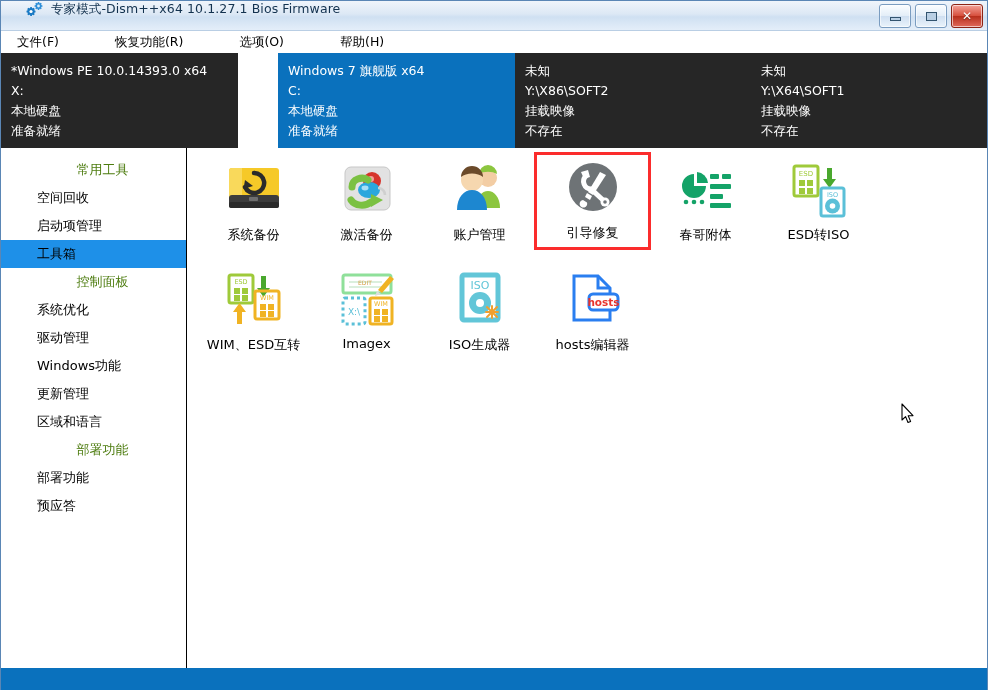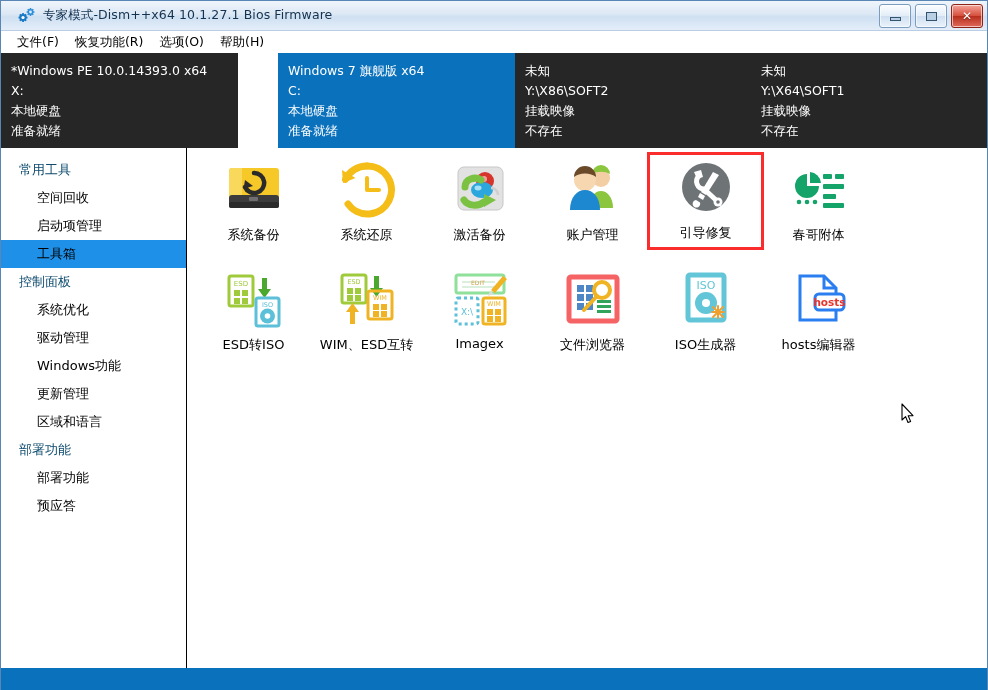--- a/index.html
+++ b/index.html
@@ -19,22 +19,21 @@
     border: 1px solid #5a86b5;
   }
 
   
   .titlebar {
     position: relative;
     height: 30px;
     background: linear-gradient(to bottom, #f0f5fb 0%, #dce8f5 45%, #cfe0f2 55%, #e4eef9 100%);
     border-bottom: 1px solid #b9cee4;
     display: flex;
-    align-items: center;
-    padding-left: 16px;
+    padding-left: 24px;
     box-sizing: border-box;
   }
   .title-icon {
     width: 20px; height: 18px;
     position: relative;
     margin-right: 6px;
     flex: 0 0 auto;
   }
   .title-text {
     font-size: 12.5px;
@@ -85,20 +84,21 @@
   
   .menubar {
     height: 22px;
     background: #ffffff;
     display: flex;
     align-items: center;
     padding-left: 8px;
     box-sizing: border-box;
     font-size: 12.5px;
     color: #000000;
+    gap: 40px;
   }
   .menu-item {
     padding: 2px 8px;
     white-space: nowrap;
     cursor: default;
   }
 
   
   .info-row {
     display: flex;
@@ -133,23 +133,24 @@
   .sidebar {
     width: 186px;
     box-sizing: border-box;
     border-right: 1px solid #000000;
     background: #ffffff;
     padding-top: 8px;
     flex: 0 0 auto;
   }
   .side-group {
     font-size: 13px;
-    color: #0c4a6e;
+    color: #4d7c0f;
     padding: 5px 0 5px 18px;
     white-space: nowrap;
+    text-align: center;
   }
   .side-item {
     font-size: 13px;
     color: #000000;
     padding: 5px 0 5px 36px;
     white-space: nowrap;
     cursor: default;
   }
   .side-item.selected {
     background: #1e90e8;
@@ -329,32 +330,20 @@
               <rect x="5" y="33" width="50" height="13" rx="3" fill="#3c3c3c"></rect>
               <rect x="5" y="40" width="50" height="6" rx="2" fill="#2b2b2b"></rect>
               <rect x="25" y="35" width="9" height="4" rx="1" fill="#6f6f6f"></rect>
               <path d="M30 11 a10 10 0 1 1 -9 14" fill="none" stroke="#2b2b2b" stroke-width="4.5" stroke-linecap="round"></path>
               <path d="M21 18 l-1.5 9 l9.5 -3 z" fill="#2b2b2b"></path>
             </svg>
           </div>
           <div class="tool-label">系统备份</div>
         </div>
 
-        <div class="tool">
-          <div class="tool-icon">
-            <svg width="58" height="56" viewBox="0 0 58 56">
-              <path d="M29 4 a24 24 0 1 1 -19 38" fill="none" stroke="#f5bd17" stroke-width="7" stroke-linecap="round"></path>
-              <path d="M29 4 a24 24 0 0 0 -21.5 13.3" fill="none" stroke="#f5bd17" stroke-width="7" stroke-linecap="round"></path>
-              <path d="M4 8 l1 13 l12.5 -5 z" fill="#f5bd17"></path>
-              <rect x="27" y="14" width="4" height="16" rx="2" fill="#f5bd17"></rect>
-              <rect x="29" y="26" width="14" height="4" rx="2" fill="#f5bd17"></rect>
-            </svg>
-          </div>
-          <div class="tool-label">系统还原</div>
-        </div>
 
         <div class="tool">
           <div class="tool-icon">
             <svg width="58" height="56" viewBox="0 0 58 56">
               <rect x="7" y="5" width="45" height="43" rx="6" fill="#e2e2e2" stroke="#c7c7c7"></rect>
               <circle cx="34" cy="19" r="9" fill="#d6352c"></circle>
               <circle cx="33" cy="17" r="3" fill="#f2a09a"></circle>
               <ellipse cx="31" cy="28" rx="11" ry="8" fill="#2ba7dd"></ellipse>
               <ellipse cx="27" cy="26" rx="3.5" ry="2.4" fill="#a8e0f6"></ellipse>
               <path d="M40 26 c5 0 7 4 7 7" fill="none" stroke="#cfcfcf" stroke-width="2.6"></path>
@@ -486,43 +475,20 @@
                 <rect x="36" y="37" width="6" height="6"></rect>
                   <rect x="44" y="37" width="6" height="6"></rect>
                 <rect x="36" y="44" width="6" height="6"></rect>
                   <rect x="44" y="44" width="6" height="6"></rect>
               </g>
             </svg>
           </div>
           <div class="tool-label">Imagex</div>
         </div>
 
-        <div class="tool">
-          <div class="tool-icon">
-            <svg width="58" height="56" viewBox="0 0 58 56">
-              <rect x="5" y="5" width="48" height="44" rx="2" fill="none" stroke="#f56364" stroke-width="5"></rect>
-              <g fill="#4f86c6">
-                <rect x="13" y="13" width="7" height="7"></rect>
-                  <rect x="22" y="13" width="7" height="7"></rect>
-                <rect x="13" y="22" width="7" height="7"></rect>
-                  <rect x="22" y="22" width="7" height="7"></rect>
-                <rect x="13" y="31" width="7" height="7"></rect>
-                  <rect x="22" y="31" width="7" height="7"></rect>
-              </g>
-              <g fill="#2fa45a">
-                <rect x="33" y="28" width="14" height="3"></rect>
-                <rect x="33" y="33" width="14" height="3"></rect>
-                <rect x="33" y="38" width="14" height="3"></rect>
-              </g>
-              <circle cx="38" cy="18" r="8" fill="none" stroke="#f0b323" stroke-width="4"></circle>
-              <line x1="33" y1="24" x2="20" y2="38" stroke="#f0b323" stroke-width="4" stroke-linecap="round"></line>
-            </svg>
-          </div>
-          <div class="tool-label">文件浏览器</div>
-        </div>
 
         <div class="tool">
           <div class="tool-icon">
             <svg width="58" height="56" viewBox="0 0 58 56">
               <rect x="11" y="3" width="36" height="45" rx="2" fill="none" stroke="#62c6d8" stroke-width="5"></rect>
               <text x="29" y="17" font-size="11" fill="#62c6d8" text-anchor="middle" font-family="DejaVu Sans, sans-serif">ISO</text>
               <circle cx="29" cy="31" r="11" fill="#62c6d8"></circle>
               <circle cx="29" cy="31" r="4" fill="#ffffff"></circle>
               <g stroke="#f0a030" stroke-width="2" stroke-linecap="round">
                 <line x1="41" y1="40" x2="41" y2="34"></line>

